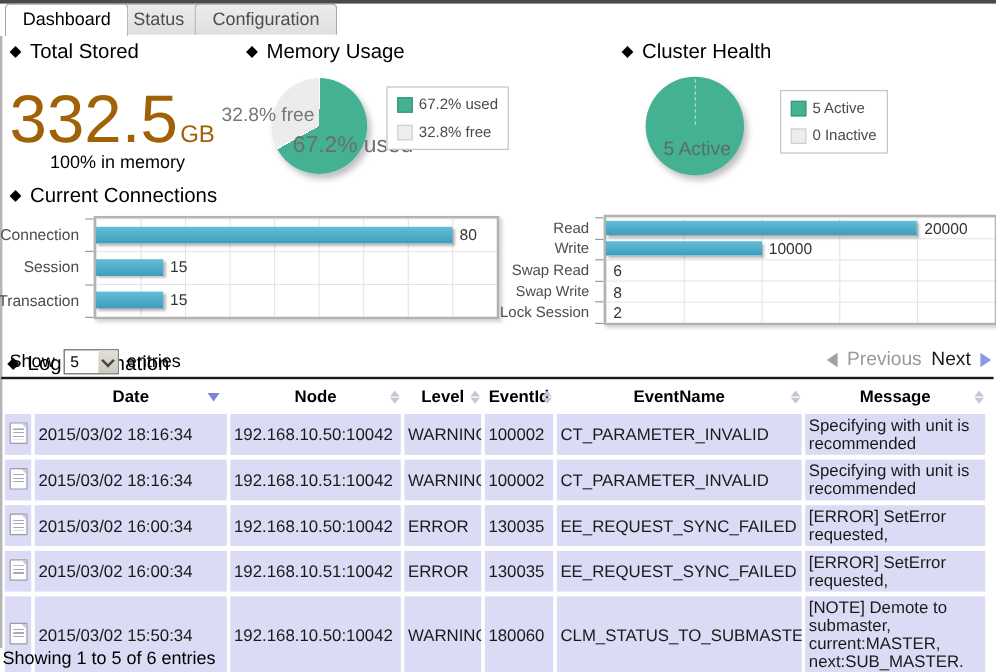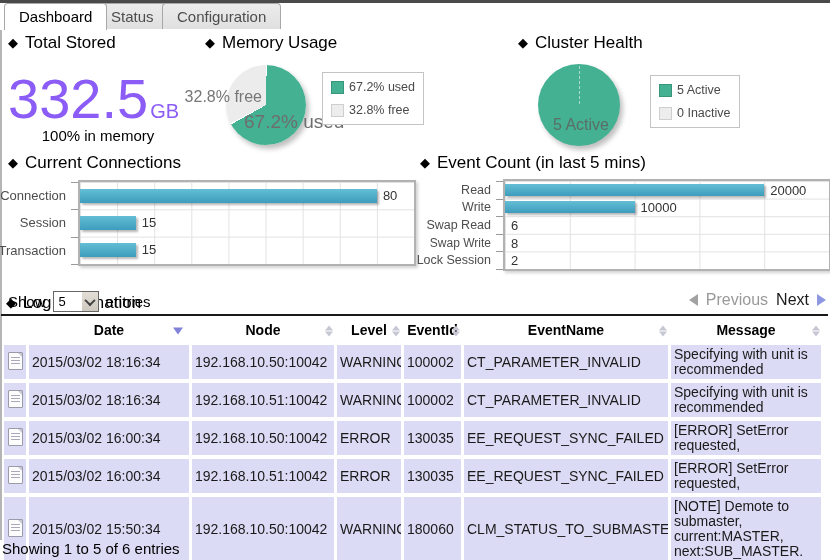--- a/index.html
+++ b/index.html
@@ -14,21 +14,21 @@
        font-size:15px;color:#4d4d4d;background:linear-gradient(#ececec,#dfdfdf);
        border:1px solid #a8a8a8;border-bottom:none;border-radius:4px 4px 0 0;box-sizing:border-box;}
   .tab.active{background:#fff;color:#000;height:27px;z-index:2;}
   .leftedge{position:absolute;left:0;top:30px;width:2px;height:510px;background:#b5b5b5;}
 
   
   .sec{position:absolute;font-size:17px;color:#000;white-space:nowrap;}
   .sec .dia{font-size:13px;margin-right:7px;position:relative;top:-1px;}
 
   
-  .bignum{position:absolute;left:8px;top:66px;font-size:56px;color:#8b5cf6;letter-spacing:0px;}
+  .bignum{position:absolute;left:8px;top:66px;font-size:56px;color:#a16207;letter-spacing:0px;}
   .bignum .unit{font-size:20px;margin-left:2px;}
   .bignote{position:absolute;left:8px;top:127px;width:180px;text-align:center;font-size:15px;color:#000;}
 
   
   .pie{position:absolute;border-radius:50%;box-shadow:3px 4px 5px rgba(0,0,0,0.25);}
   .pielabel{position:absolute;color:#777;white-space:nowrap;}
   .clusterline{position:absolute;left:50%;top:2px;width:0;height:38px;border-left:1px dashed rgba(255,255,255,0.55);}
 
   
   .legend{position:absolute;background:#fff;border:1px solid #c4c4c4;padding:7px 8px;
@@ -108,23 +108,20 @@
   </div>
   <div class="sec" style="left:8px;top:33px;">
     <span class="dia">◆</span><span>Total Stored</span>
   </div>
   <div class="sec" style="left:518px;top:33px;">
     <span class="dia">◆</span><span>Cluster Health</span>
   </div>
   <div class="sec" style="left:8px;top:153px;">
     <span class="dia">◆</span><span>Current Connections</span>
   </div>
-  <div class="sec" style="left:420px;top:153px;">
-    <span class="dia">◆</span><span>Event Count (in last 5 mins)</span>
-  </div>
   <div class="sec" style="left:6px;top:273px;margin-top:20px;">
     <span class="dia">◆</span><span>Log Information</span>
   </div>
 
   <div class="bignum">
     <span>332.5</span><span class="unit">GB</span>
   </div>
   <div class="bignote">100% in memory</div>
 
   <div class="pie" id="memory-pie" style="left: 226px; top: 65px; width: 80px; height: 80px; background: conic-gradient(rgb(255, 255, 255) 0deg, rgb(255, 255, 255) 1deg, rgb(68, 177, 146) 1deg, rgb(68, 177, 146) 240.92deg, rgb(255, 255, 255) 240.92deg, rgb(255, 255, 255) 242.92deg, rgb(236, 236, 236) 242.92deg, rgb(236, 236, 236) 360deg);"></div>

